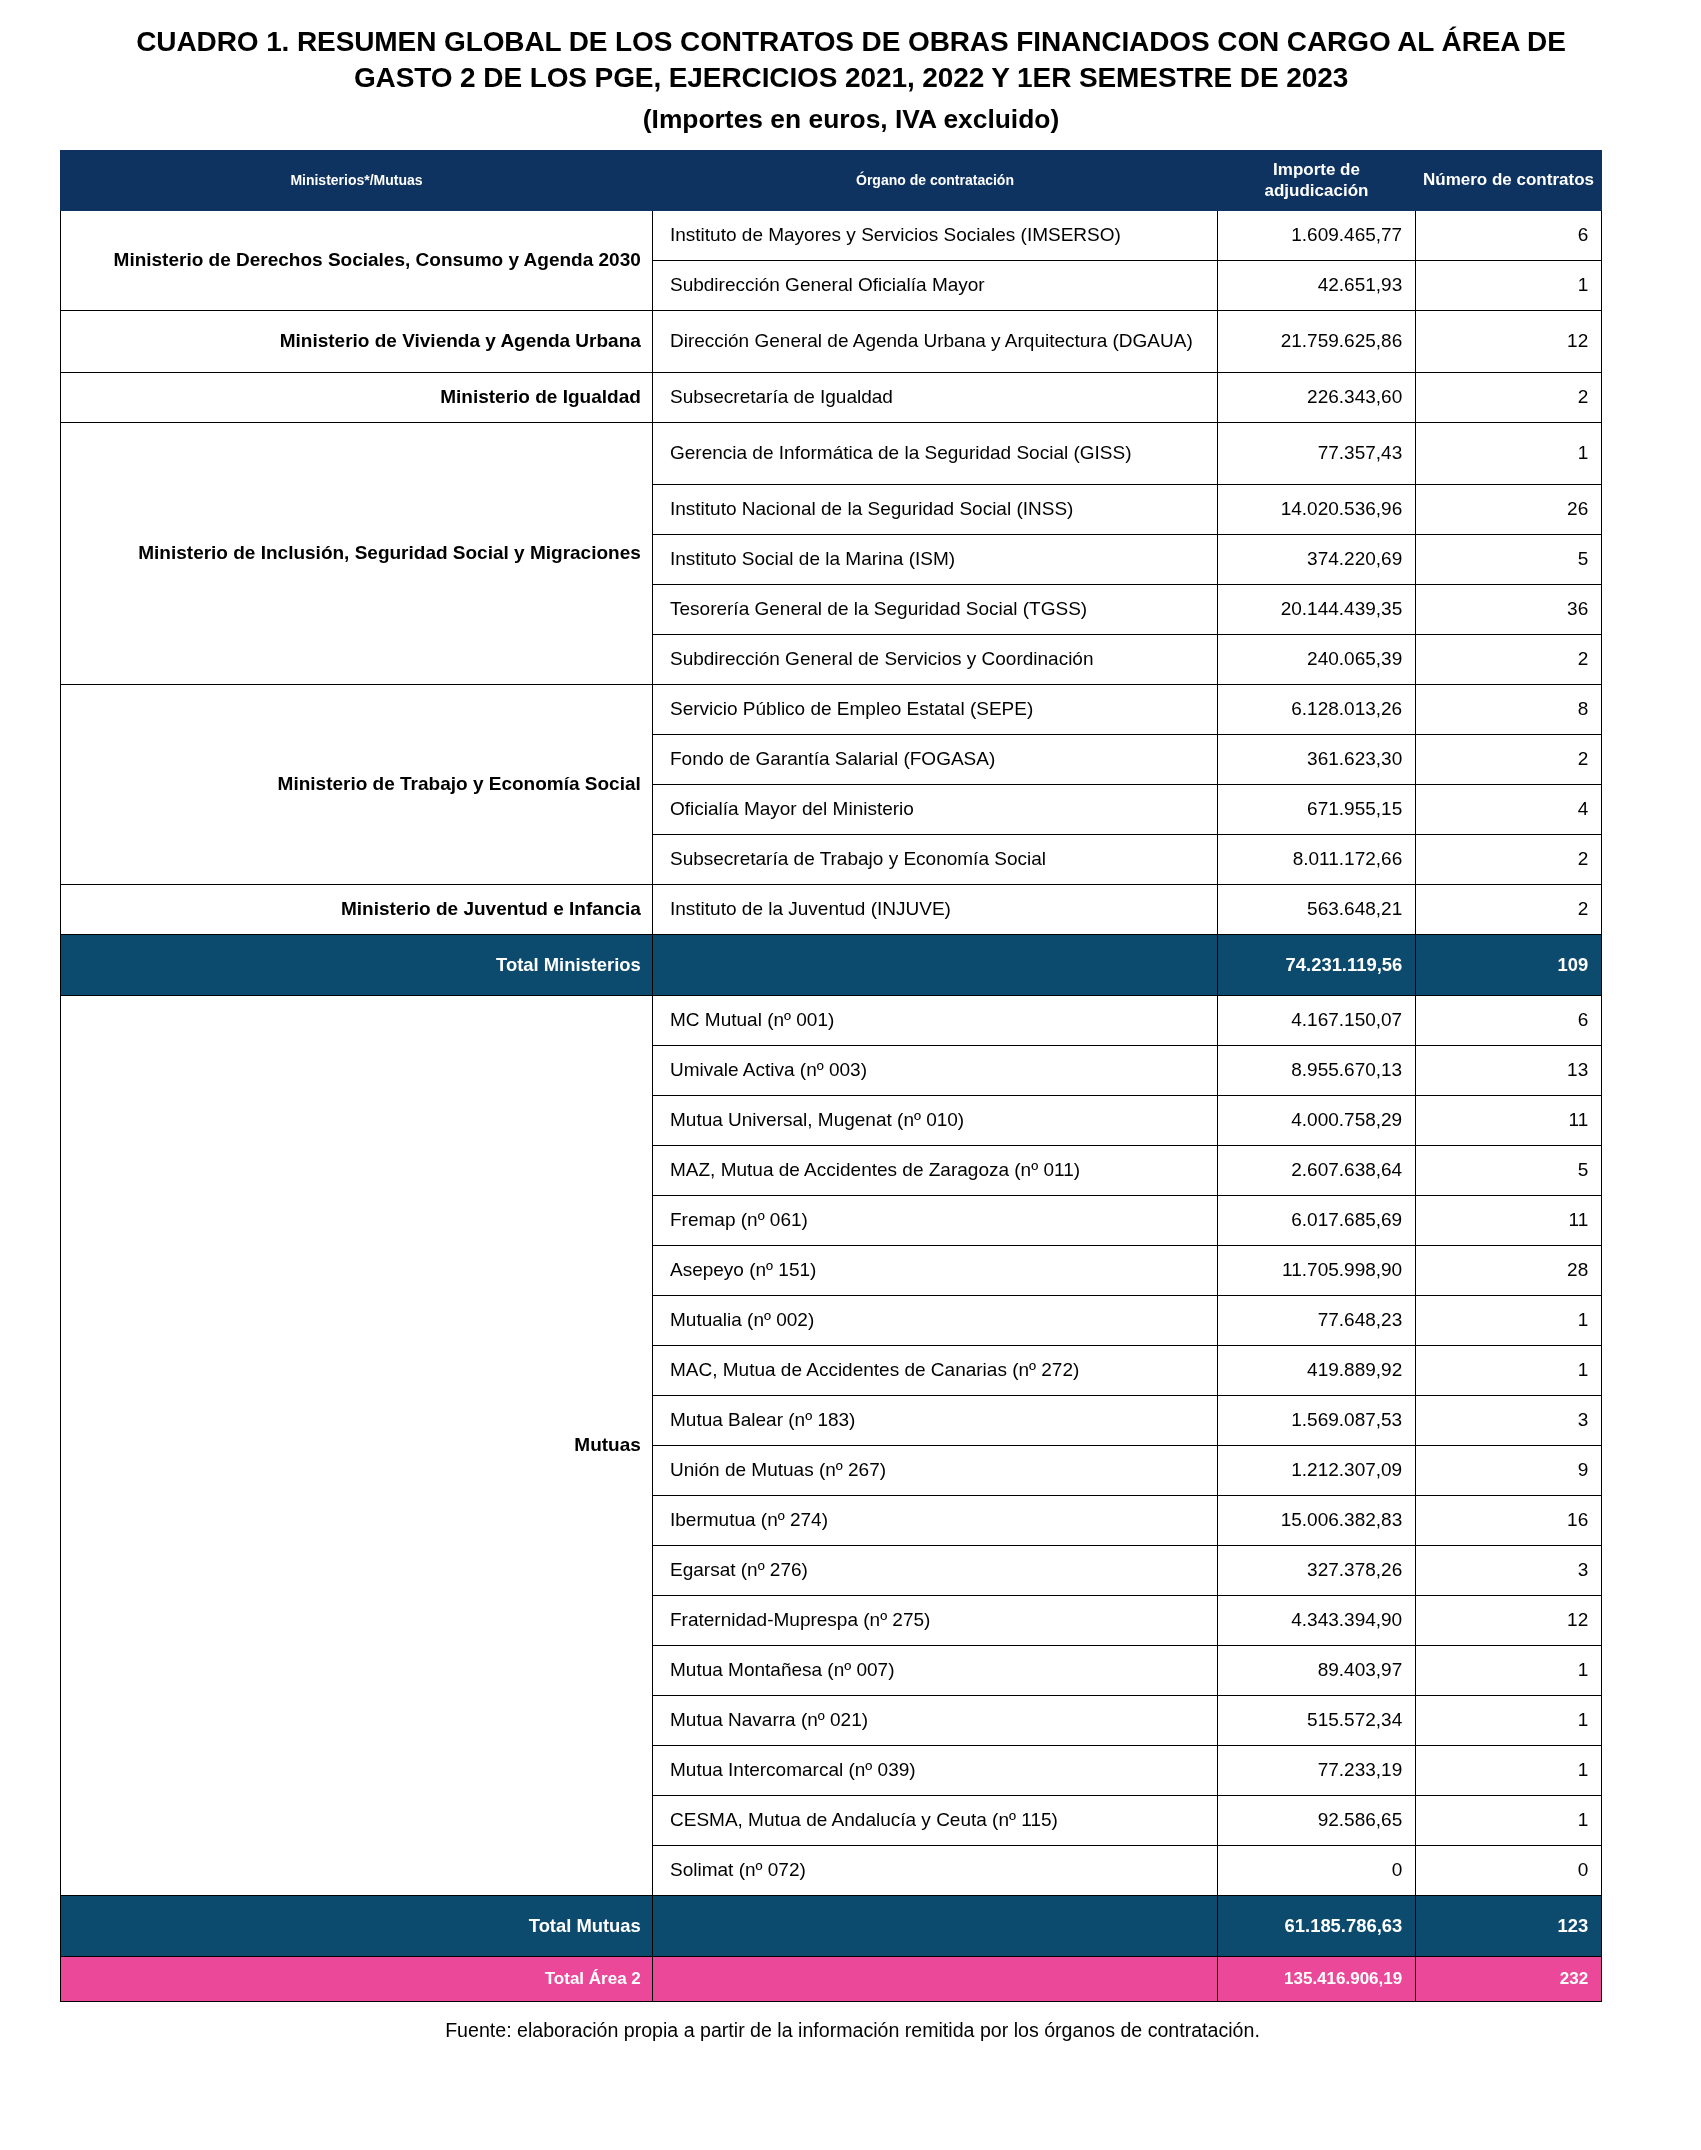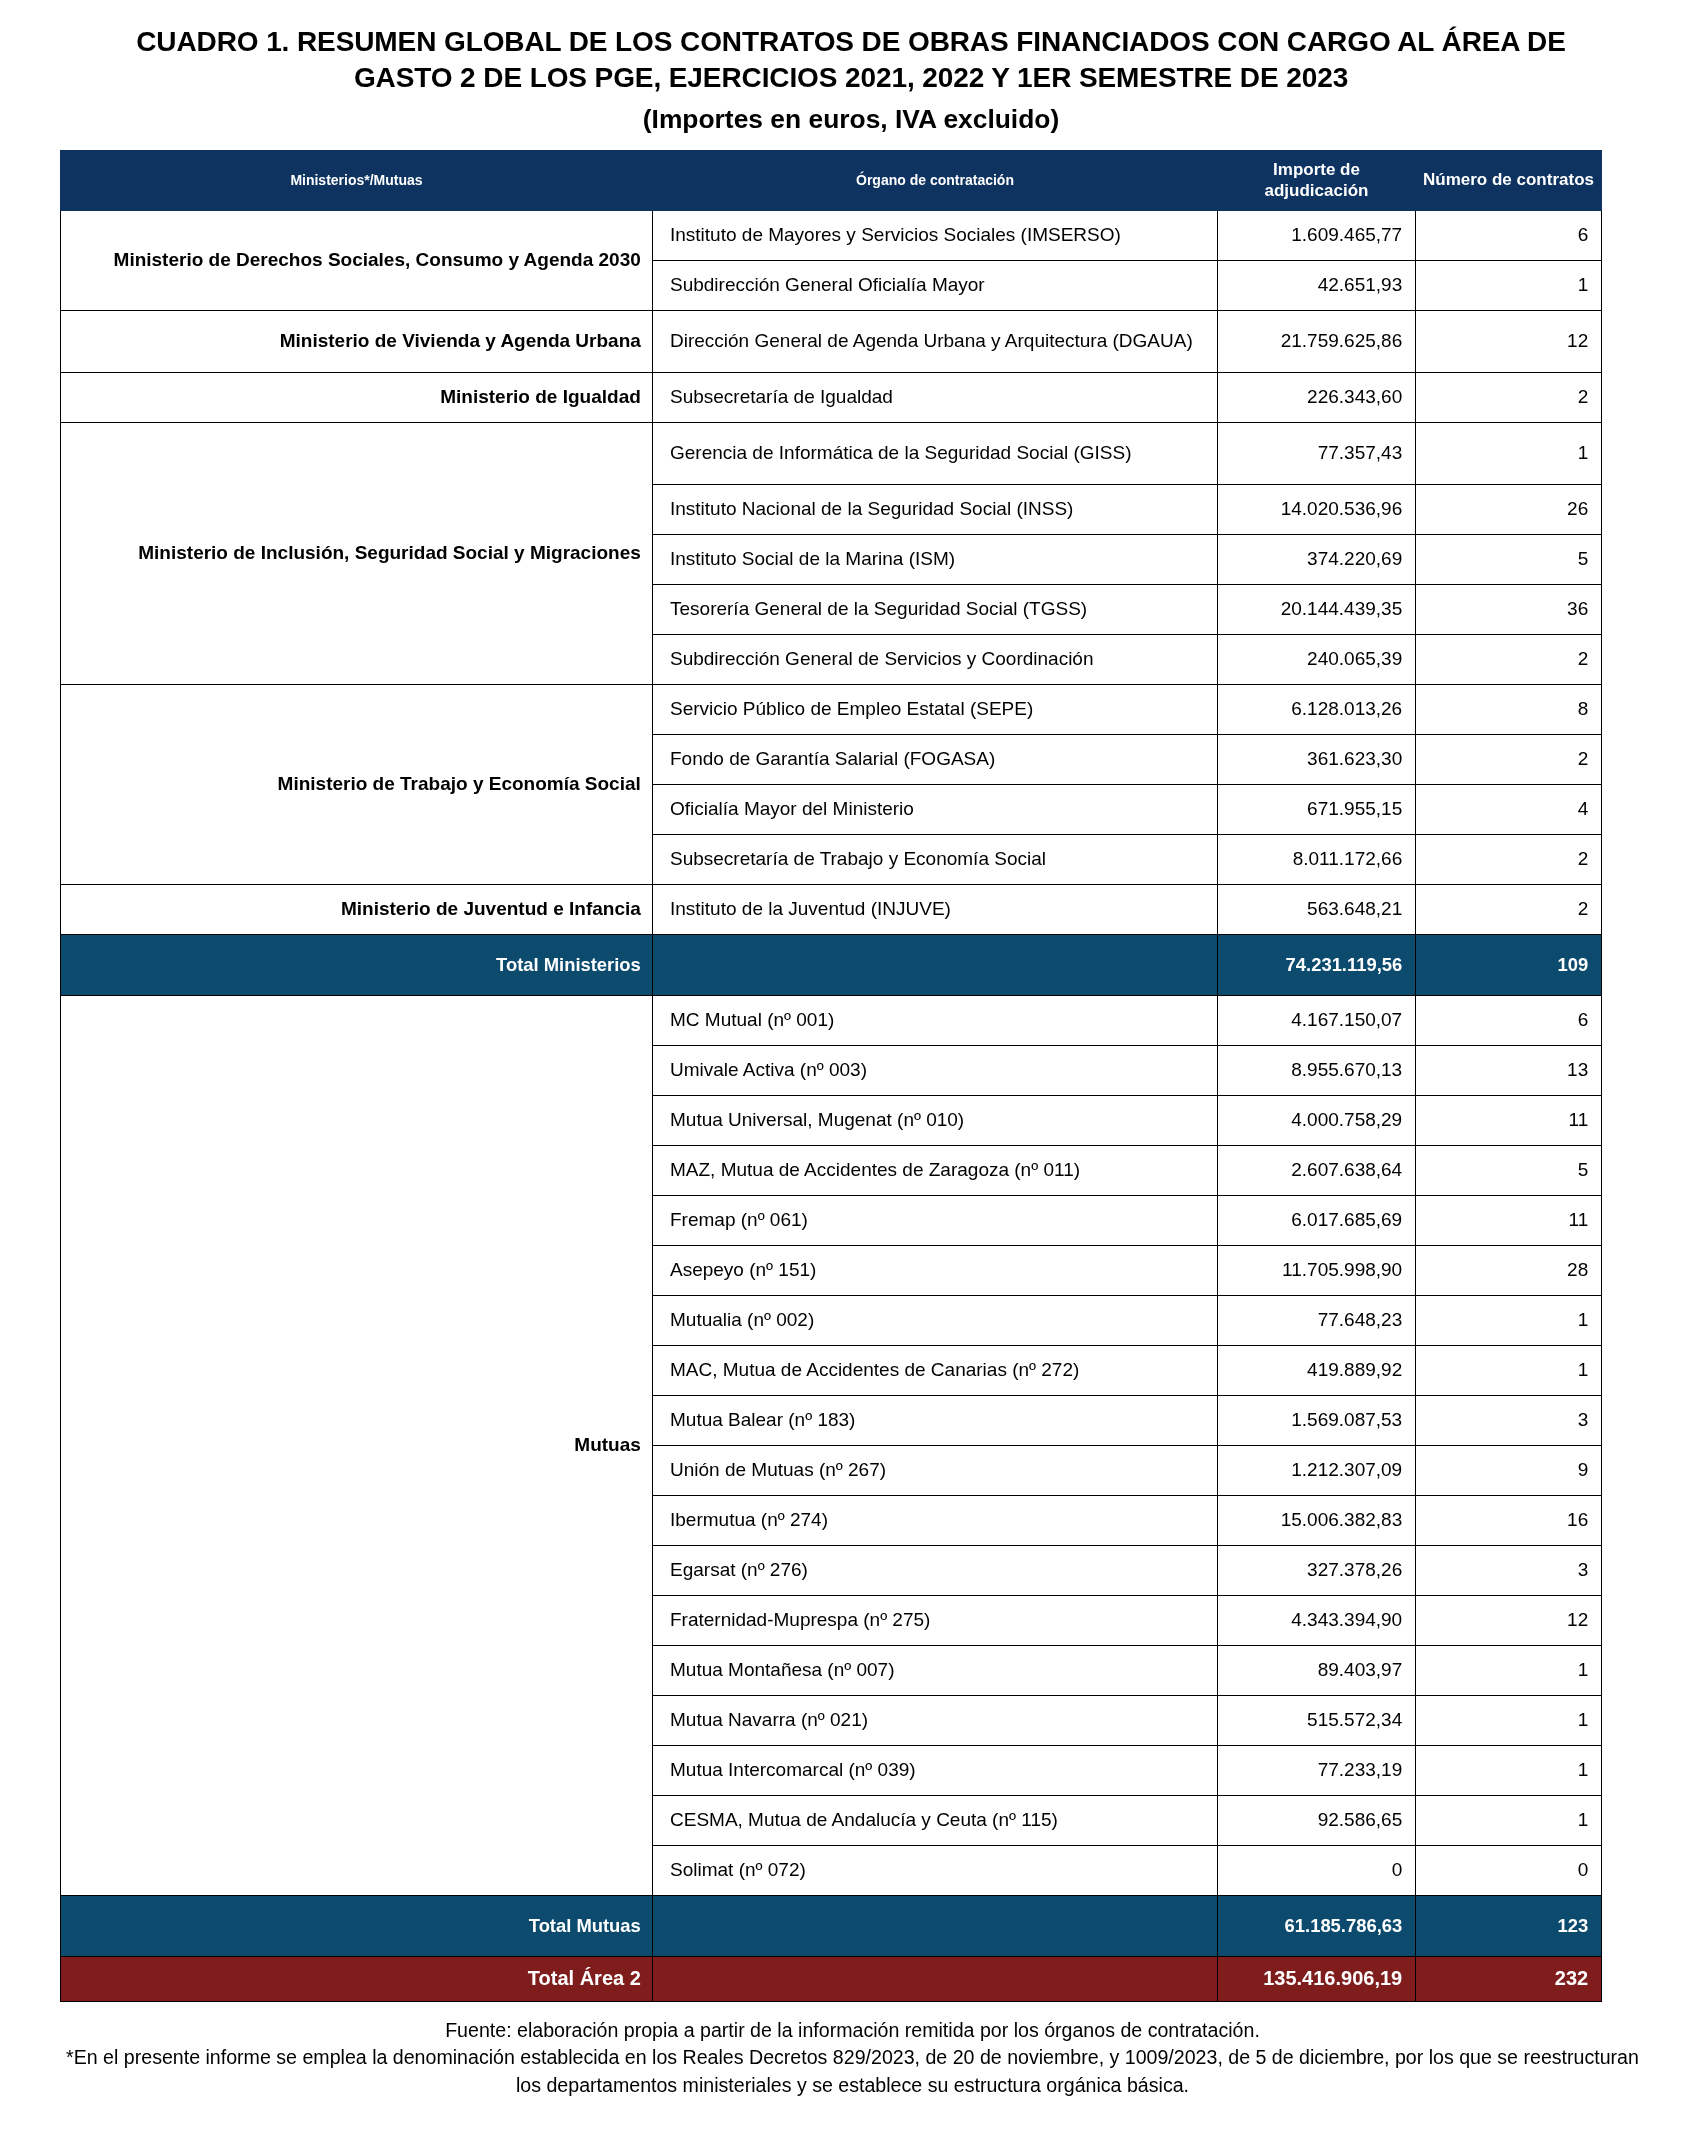--- a/index.html
+++ b/index.html
@@ -99,24 +99,24 @@
 
   
   tr.total-mid td {
     background: #0c4a6e;
     color: #ffffff;
     font-weight: bold;
     font-size: 18.4px;
     height: 61px;
   }
   tr.total-dark td {
-    background: #7f1d1d;
+    background: #ec4899;
     color: #ffffff;
     font-weight: bold;
-    font-size: 20px;
+    font-size: 17px;
     height: 45px;
   }
   tr.total-mid td.num,
   tr.total-dark td.num { font-weight: bold; }
 
   
   tr.r-std td { height: 50px; }
   tr.r-tall td { height: 62px; }
 
   
@@ -339,17 +339,16 @@
             <td class="organo"></td>
             <td class="num">135.416.906,19</td>
             <td class="num">232</td>
           </tr>
         </tbody>
     </table>
   </div>
 
   <div class="notes">
     <p>Fuente: elaboración propia a partir de la información remitida por los órganos de contratación.</p>
-    <p>*En el presente informe se emplea la denominación establecida en los Reales Decretos 829/2023, de 20 de noviembre, y 1009/2023, de 5 de diciembre, por los que se reestructuran los departamentos ministeriales y se establece su estructura orgánica básica.</p>
   </div>
 
 </div>
 
 
 </body></html>

